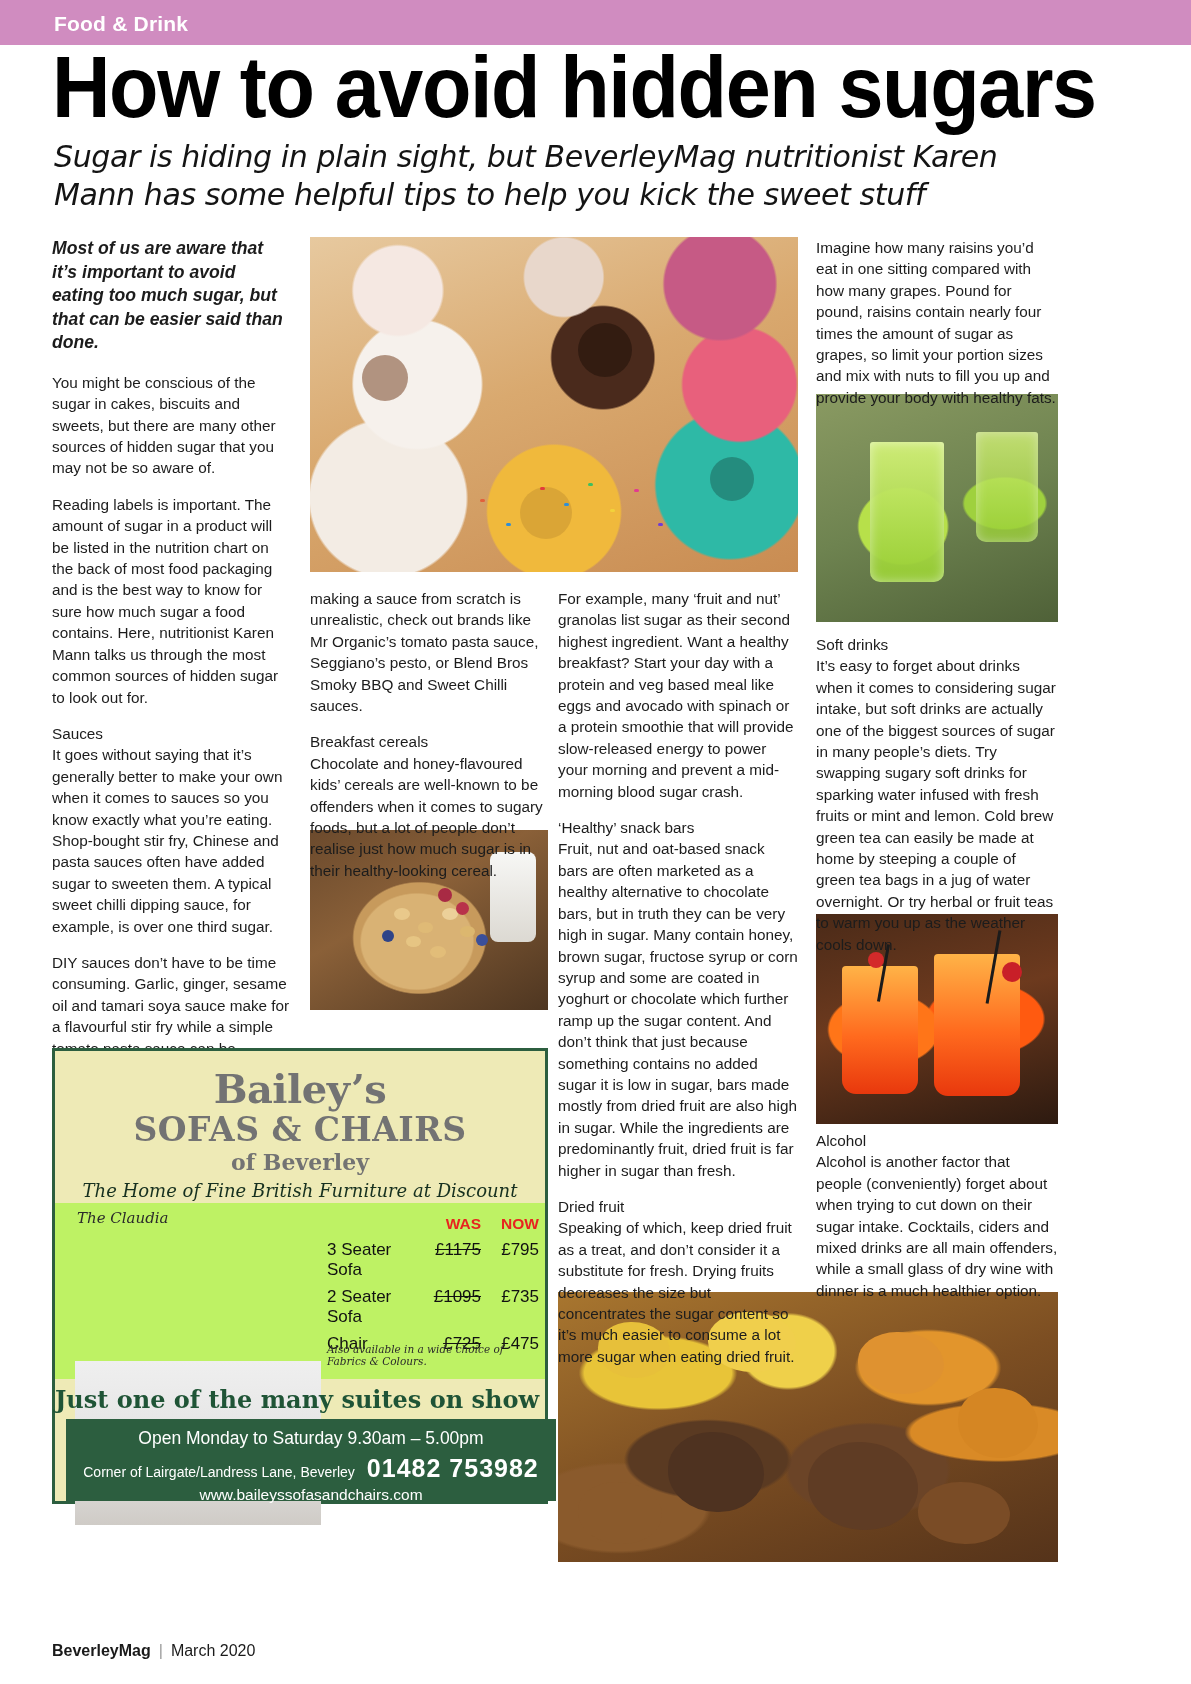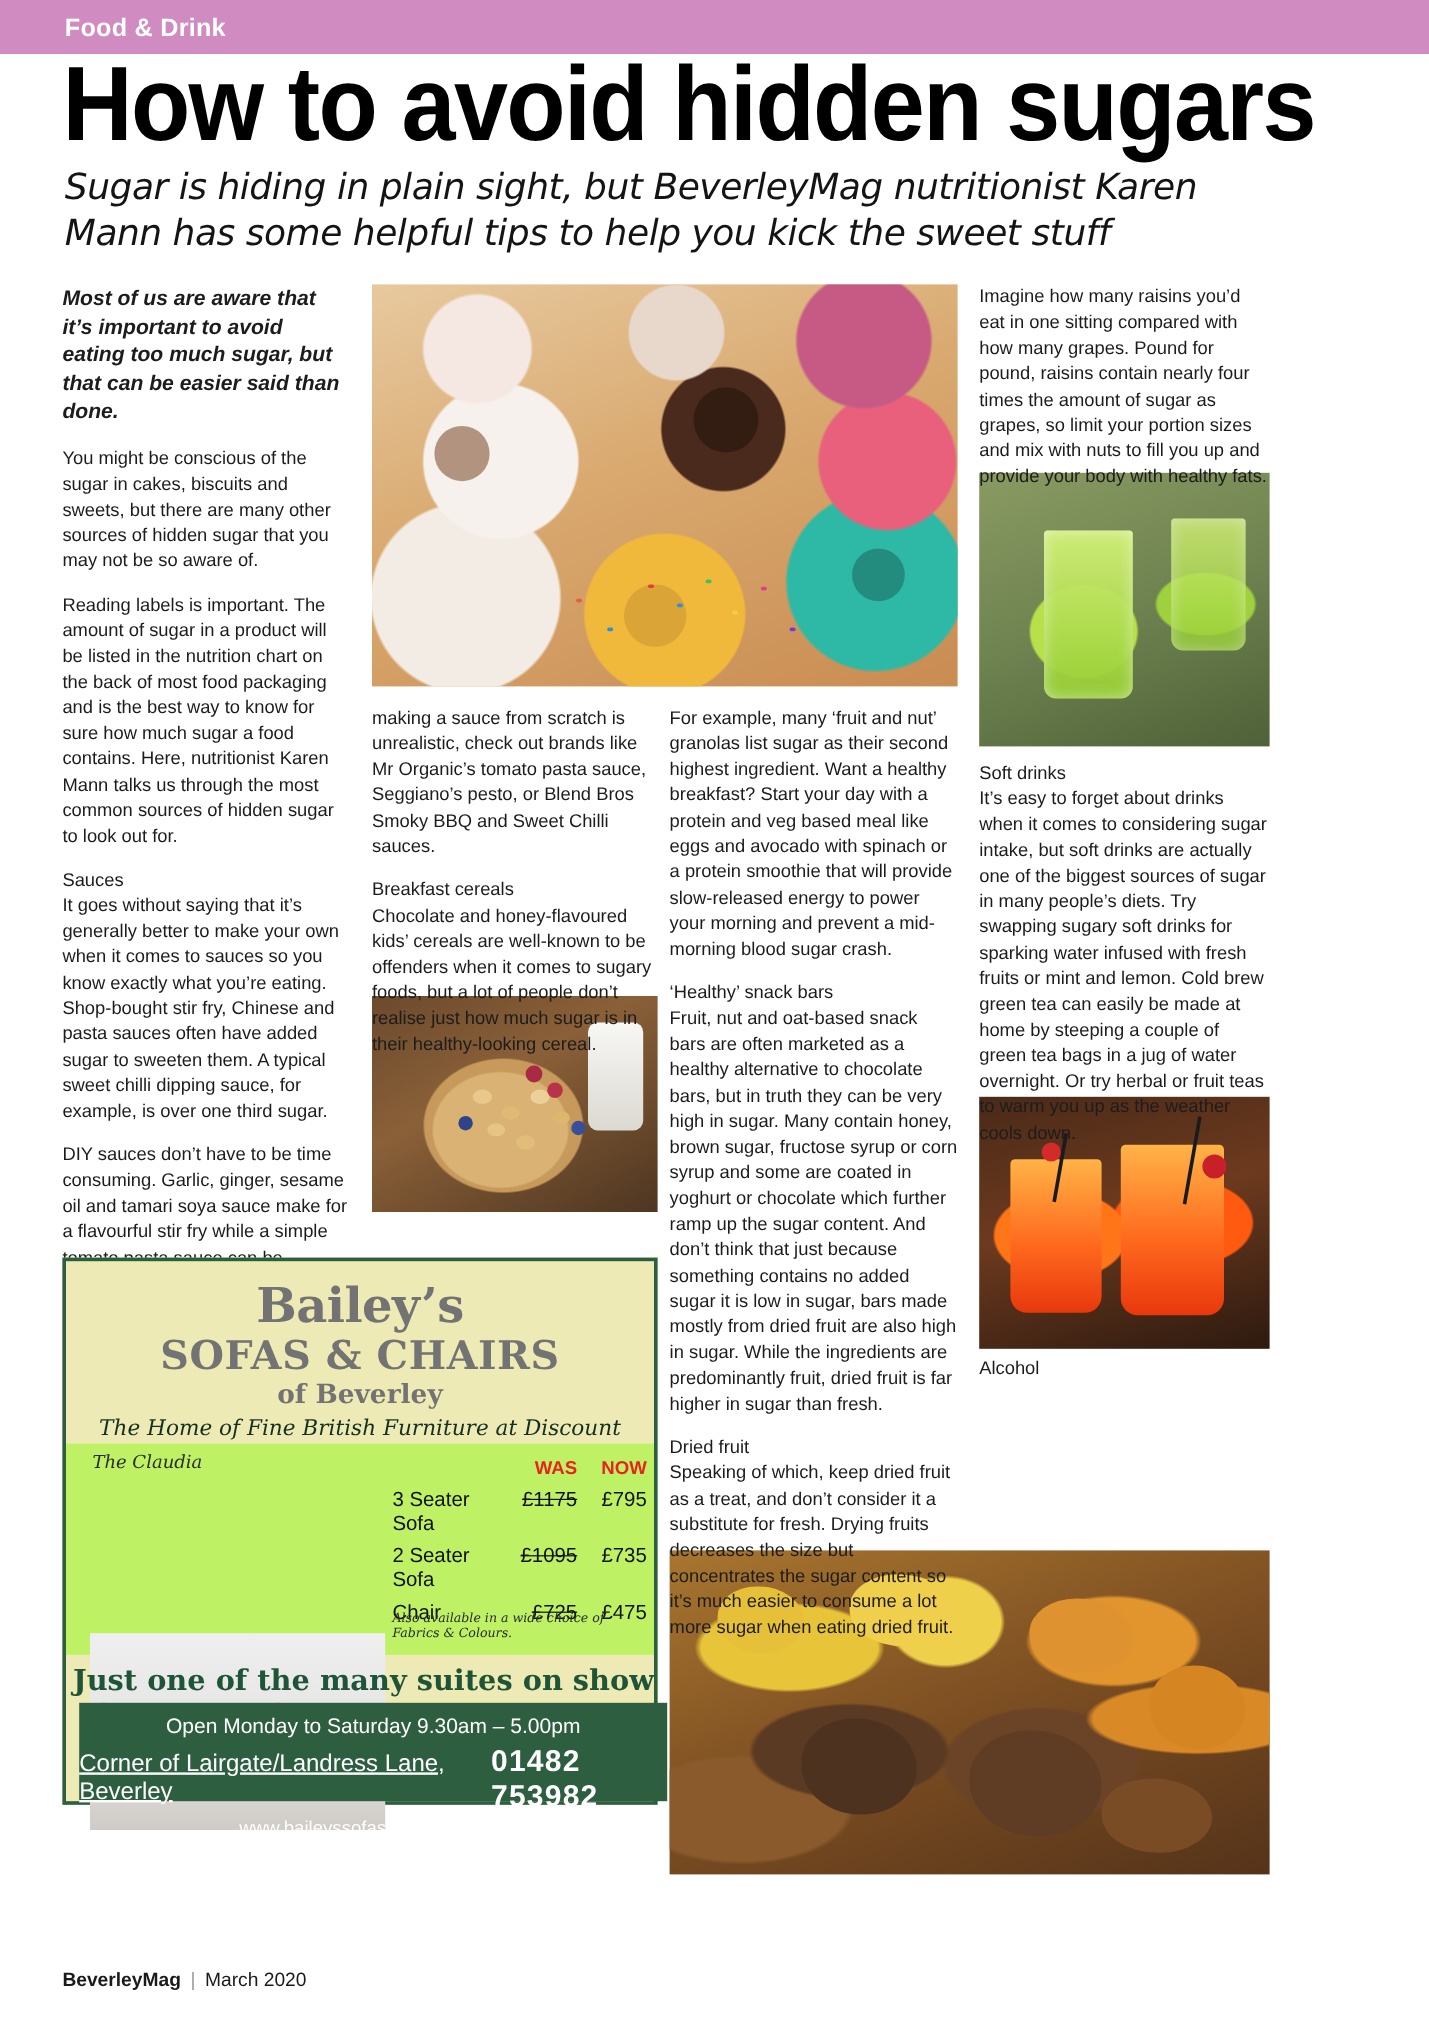--- a/index.html
+++ b/index.html
@@ -204,31 +204,31 @@
   .price-row .c-lbl { flex: 1; }
   .price-row .c-was { width: 62px; text-align: right; text-decoration: line-through; }
   .price-row .c-now { width: 58px; text-align: right; }
   #ad-fabrics {
     position: absolute; left: 272px; top: 140px;
     font-family: "DejaVu Serif", serif; font-style: italic;
     font-size: 10.5px; color: #2b2b2b;
   }
   #ad-suites {
     position: absolute; left: 0; top: 334px; width: 100%;
-    text-align: right;
+    text-align: left;
     font-family: "DejaVu Serif", serif; font-weight: bold;
     font-size: 24px; color: #1f5436;
   }
   #ad-footer {
     position: absolute; left: 11px; bottom: 0; width: 100%; height: 82px;
     background: #2c5e3f; color: #ffffff;
   }
   #ad-hours { text-align: center; font-size: 17.5px; margin-top: 9px; }
   #ad-addr-row { display: flex; justify-content: center; align-items: baseline; gap: 12px; margin-top: 5px; }
-  #ad-addr { font-size: 20px; text-decoration: underline; }
+  #ad-addr { font-size: 14px; }
   #ad-phone { font-size: 25px; font-weight: bold; letter-spacing: 1px; }
   #ad-web { text-align: center; font-size: 15.5px; margin-top: 3px; }
 
   
   #page-footer {
     position: absolute; left: 52px; bottom: 24px;
     display: flex; align-items: baseline; gap: 8px;
     font-size: 16px; color: #1a1a1a;
   }
   #footer-brand { font-weight: bold; }
@@ -326,20 +326,21 @@
   <p>Imagine how many raisins you’d eat in one sitting compared with how many grapes. Pound for pound, raisins contain nearly four times the amount of sugar as grapes, so limit your portion sizes and mix with nuts to fill you up and provide your body with healthy fats.</p>
 </div>
 
 <div class="col" id="col4b">
   <p style="margin-bottom:0;">Soft drinks</p>
   <p>It’s easy to forget about drinks when it comes to considering sugar intake, but soft drinks are actually one of the biggest sources of sugar in many people’s diets. Try swapping sugary soft drinks for sparking water infused with fresh fruits or mint and lemon. Cold brew green tea can easily be made at home by steeping a couple of green tea bags in a jug of water overnight. Or try herbal or fruit teas to warm you up as the weather cools down.</p>
 </div>
 
 <div class="col" id="col4c">
   <p style="margin-bottom:0;">Alcohol</p>
+  <p>Alcohol is another factor that people (conveniently) forget about when trying to cut down on their sugar intake. Cocktails, ciders and mixed drinks are all main offenders, while a small glass of dry wine with dinner is a much healthier option.</p>
 </div>
 
 <div id="ad">
   <div class="ad-title" id="ad-line1">Bailey’s</div>
   <div class="ad-title" id="ad-line2">SOFAS &amp; CHAIRS</div>
   <div class="ad-title" id="ad-line3">of Beverley</div>
   <div id="ad-line4">The Home of  Fine British Furniture at Discount Prices</div>
 
   <div id="ad-midband">
     <div id="ad-claudia">The Claudia</div>

